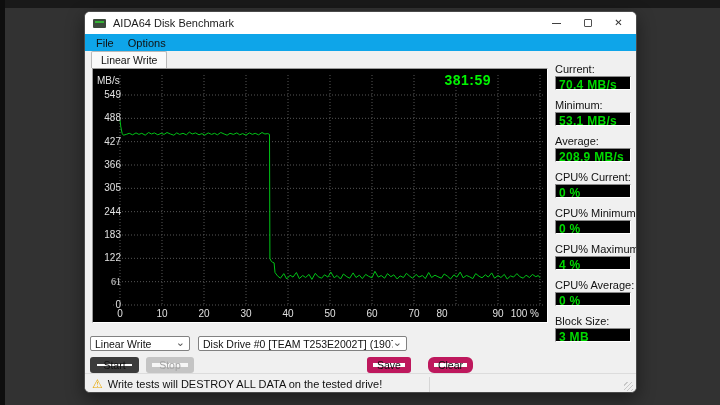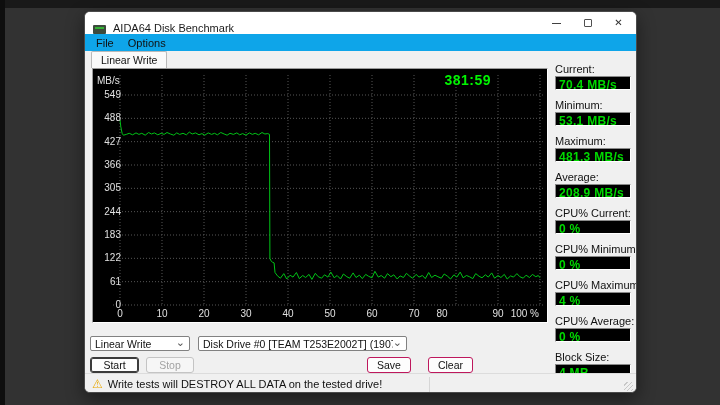--- a/index.html
+++ b/index.html
@@ -9,21 +9,21 @@
   .edge-left { position:absolute; left:0; top:0; width:5px; height:405px; background:#0e0e0e; }
 
   .window {
     position:absolute; left:84px; top:11px; width:553px; height:382px;
     background:#f0f0f0; border:1px solid #4a4a4a; border-radius:6px;
     box-shadow:0 6px 18px rgba(0,0,0,.45); overflow:hidden;
   }
 
   
   .titlebar { position:absolute; left:0; top:0; width:100%; height:22px; background:#ffffff;
-    display:flex; align-items:flex-end; }
+    display:flex; align-items:center; }
   .app-icon { width:13px; height:9px; margin-left:8px; background:#3c4a3c; border-radius:1px;
     position:relative; }
   .app-icon::after { content:""; position:absolute; left:2px; top:2px; right:2px; height:2px; background:#35b335; }
   .title-text { font-size:11px; color:#1b1b1b; margin-left:7px; }
   .caption-buttons { position:absolute; right:2px; top:0; height:22px; display:flex; }
   .cap-btn { width:31px; height:22px; display:flex; align-items:center; justify-content:center; color:#404040; }
   .min-glyph { width:9px; height:1px; background:#404040; }
   .max-glyph { width:8px; height:8px; border:1px solid #505050; border-radius:1px; }
   .close-glyph { font-size:10px; color:#303030; line-height:1; }
 
@@ -57,26 +57,26 @@
     font-family:"Liberation Sans", sans-serif; letter-spacing:.3px; }
 
   
   .dropdown { position:absolute; height:15px; background:#fff; border:1px solid #818181; border-radius:2px;
     font-size:10.5px; color:#111; display:flex; align-items:center; padding:0 4px; }
   .dd-test { left:5px; top:324px; width:100px; }
   .dd-drive { left:113px; top:324px; width:209px; }
   .dd-text { flex:1; white-space:nowrap; overflow:hidden; }
   .chevron { color:#555; font-size:11px; line-height:0; margin-top:-4px; }
 
-  .btn { position:absolute; top:345px; height:16px; background:#fdfdfd; border:1px solid #be185d;
+  .btn { position:absolute; top:345px; height:16px; background:#fdfdfd; border:6px solid #be185d;
     border-radius:3px; font-size:10.5px; color:#111; display:flex; align-items:center; justify-content:center; }
   .btn-start { left:5px; width:49px; border-color:#3b3b3b; box-shadow:inset 0 0 0 1px #3b3b3b; }
   .btn-stop { left:61px; width:48px; color:#a3a3a3; border-color:#c4c4c4; background:#f6f6f6; }
   .btn-save { left:282px; width:44px; }
-  .btn-clear { left:343px; width:45px; }
+  .btn-clear { left:343px; width:45px;border-radius:6px; }
 
   
   .statusbar { position:absolute; left:0; top:361px; width:100%; height:21px; background:#f0f0f0;
     border-top:1px solid #dcdcdc; display:flex; align-items:center; }
   .warn-icon { color:#e8a800; font-size:12px; margin:0 5px 0 7px; line-height:1; }
   .warn-text { font-size:11px; color:#111; white-space:nowrap; }
   .status-divider { position:absolute; left:344px; top:3px; bottom:2px; width:1px; background:#d6d6d6; }
   .resize-grip { position:absolute; right:3px; bottom:3px; width:9px; height:9px;
     background:repeating-linear-gradient(135deg, transparent 0 2px, #bdbdbd 2px 3px); opacity:.8; }
 </style>
@@ -140,21 +140,21 @@
     <div class="timer">381:59</div>
     <div id="y-labels">
         <span class="y-tick" style="top: 20px;">549</span>
         <span class="y-tick" style="top: 43.3333px;">488</span>
         <span class="y-tick" style="top: 66.6667px;">427</span>
         <span class="y-tick" style="top: 90px;">366</span>
         <span class="y-tick" style="top: 113.333px;">305</span>
         <span class="y-tick" style="top: 136.667px;">244</span>
         <span class="y-tick" style="top: 160px;">183</span>
         <span class="y-tick" style="top: 183.333px;">122</span>
-        <span class="y-tick" style="top: 206.667px;">61</span>
+        <span class="y-tick" style="top: 206.667px; font-family: Liberation Serif, serif;">61</span>
         <span class="y-tick" style="top: 230px;">0</span>
       </div>
     <div id="x-labels">
         <span class="x-tick" style="top: 239px; left: 27px; transform: translateX(-50%);">0</span>
         <span class="x-tick" style="top: 239px; left: 69px; transform: translateX(-50%);">10</span>
         <span class="x-tick" style="top: 239px; left: 111px; transform: translateX(-50%);">20</span>
         <span class="x-tick" style="top: 239px; left: 153px; transform: translateX(-50%);">30</span>
         <span class="x-tick" style="top: 239px; left: 195px; transform: translateX(-50%);">40</span>
         <span class="x-tick" style="top: 239px; left: 237px; transform: translateX(-50%);">50</span>
         <span class="x-tick" style="top: 239px; left: 279px; transform: translateX(-50%);">60</span>
@@ -168,24 +168,20 @@
   <div class="stats">
     <div class="stat-group">
       <div class="stat-label">Current:</div>
       <div class="stat-value">70.4 MB/s</div>
     </div>
     <div class="stat-group">
       <div class="stat-label">Minimum:</div>
       <div class="stat-value">53.1 MB/s</div>
     </div>
     <div class="stat-group">
-      <div class="stat-label">Maximum:</div>
-      <div class="stat-value">481.3 MB/s</div>
-    </div>
-    <div class="stat-group">
       <div class="stat-label">Average:</div>
       <div class="stat-value">208.9 MB/s</div>
     </div>
     <div class="stat-group gap">
       <div class="stat-label">CPU% Current:</div>
       <div class="stat-value">0 %</div>
     </div>
     <div class="stat-group">
       <div class="stat-label">CPU% Minimum:</div>
       <div class="stat-value">0 %</div>
@@ -193,21 +189,21 @@
     <div class="stat-group">
       <div class="stat-label">CPU% Maximum:</div>
       <div class="stat-value">4 %</div>
     </div>
     <div class="stat-group">
       <div class="stat-label">CPU% Average:</div>
       <div class="stat-value">0 %</div>
     </div>
     <div class="stat-group">
       <div class="stat-label">Block Size:</div>
-      <div class="stat-value">4 MB</div>
+      <div class="stat-value">3 MB</div>
     </div>
   </div>
 
   <div class="dropdown dd-test">
     <span class="dd-text">Linear Write</span>
     <span class="chevron">⌄</span>
   </div>
   <div class="dropdown dd-drive">
     <span class="dd-text">Disk Drive #0  [TEAM T253E2002T]  (1907.7 GB)</span>
     <span class="chevron">⌄</span>

